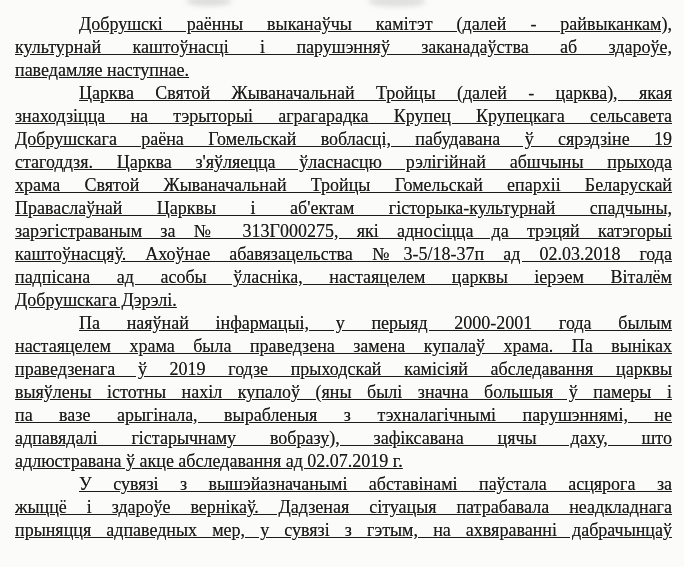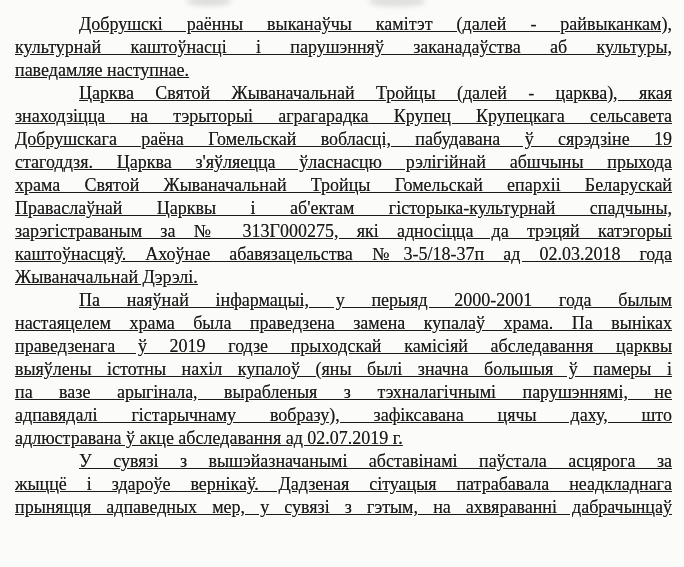--- a/index.html
+++ b/index.html
@@ -63,34 +63,35 @@
 </style>
 </head>
 <body>
 
 <div class="page">
   <div class="artifact a1"></div>
   <div class="artifact a2"></div>
 
   <div class="para">
     <div class="line indent">Добрушскі раённы выканаўчы камітэт (далей - райвыканкам),</div>
-    <div class="line">культурнай каштоўнасці і парушэнняў заканадаўства аб культуры,</div>
+    <div class="line">культурнай каштоўнасці і парушэнняў заканадаўства аб здароўе,</div>
     <div class="line nj">паведамляе наступнае.</div>
   </div>
 
   <div class="para">
     <div class="line indent">Царква Святой Жываначальнай Тройцы (далей - царква), якая</div>
     <div class="line">знаходзіцца на тэрыторыі аграгарадка Крупец Крупецкага сельсавета</div>
     <div class="line">Добрушскага раёна Гомельскай вобласці, пабудавана ў сярэдзіне 19</div>
     <div class="line">стагоддзя. Царква з'яўляецца ўласнасцю рэлігійнай абшчыны прыхода</div>
     <div class="line">храма Святой Жываначальнай Тройцы Гомельскай епархіі Беларускай</div>
     <div class="line">Праваслаўнай Царквы і аб'ектам гісторыка-культурнай спадчыны,</div>
     <div class="line">зарэгістраваным за № 313Г000275, які адносіцца да трэцяй катэгорыі</div>
     <div class="line">каштоўнасцяў. Ахоўнае абавязацельства №3-5/18-37п ад 02.03.2018 года</div>
-    <div class="line nj">Жываначальнай Дэрэлі.</div>
+    <div class="line">падпісана ад асобы ўласніка, настаяцелем царквы іерэем Віталём</div>
+    <div class="line nj">Добрушскага Дэрэлі.</div>
   </div>
 
   <div class="para">
     <div class="line indent">Па наяўнай інфармацыі, у перыяд 2000-2001 года былым</div>
     <div class="line">настаяцелем храма была праведзена замена  купалаў храма. Па выніках</div>
     <div class="line">праведзенага ў 2019 годзе прыходскай камісіяй абследавання царквы</div>
     <div class="line">выяўлены істотны нахіл купалоў (яны былі значна большыя ў памеры і</div>
     <div class="line">па вазе арыгінала, вырабленыя з тэхналагічнымі парушэннямі, не</div>
     <div class="line">адпавядалі гістарычнаму вобразу), зафіксавана цячы даху, што</div>
     <div class="line nj">адлюстравана ў акце абследавання ад 02.07.2019 г.</div>

